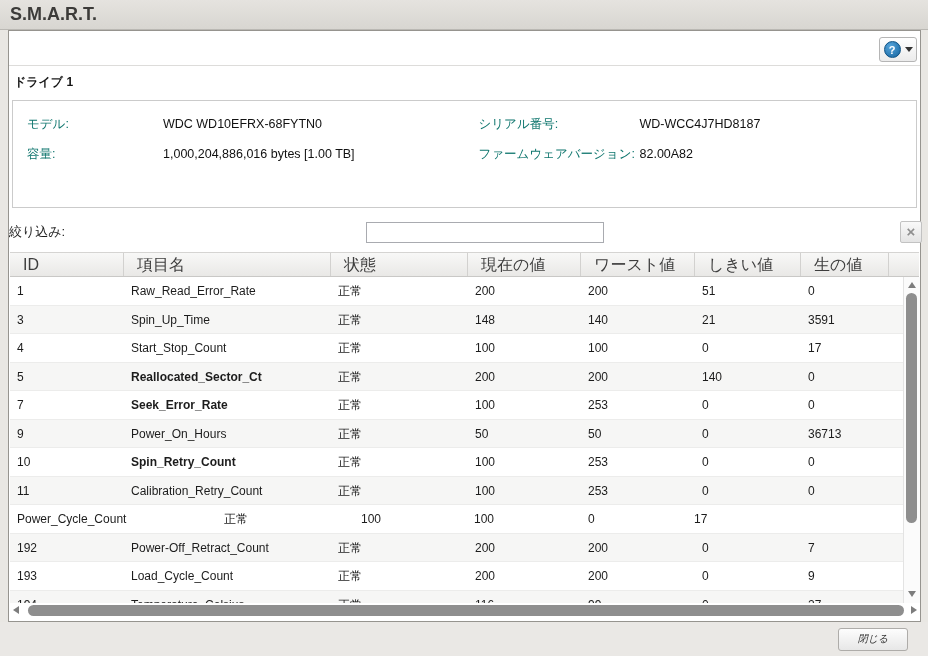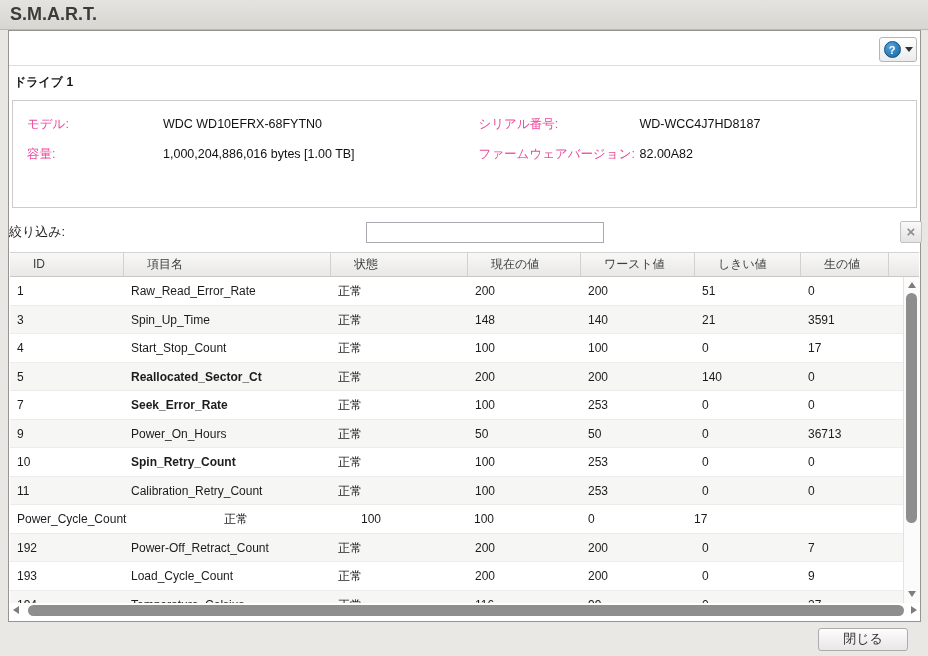--- a/index.html
+++ b/index.html
@@ -28,39 +28,39 @@
 
   
   .drive-heading { position:absolute; top:43px; left:5px; font-size:12px; font-weight:bold; color:#141414; }
 
   
   .infobox { position:absolute; top:69px; left:3px; right:3px; height:108px;
     border:1px solid #cbcbcb; background:#fff; padding-top:15px; }
   .info-grid { display:flex; }
   .info-col { width:50%; }
   .info-row { display:flex; margin-bottom:13px; font-size:12.5px; color:#202020; align-items:baseline; }
-  .info-label { padding-left:14px; color:#ec4899; }
+  .info-label { padding-left:14px; color:#0f766e; }
   .col-left .info-label { width:150px; }
   .col-right .info-label { width:175px; }
   .info-value { color:#111; }
 
   
   .filter-row { position:absolute; top:189px; left:0; right:-2px; height:24px;
     display:flex; align-items:center; justify-content:space-between; }
   .filter-label { font-size:13px; color:#1d1d1d; margin-right:7px; }
   .filter-input { width:238px; height:21px; border:1px solid #a9abb0; font-size:12px;
     padding:0 4px; background:#fff; font-family:inherit; }
   .filter-clear { width:22px; height:22px; margin-left:2px; border:1px solid #c2c2c2; border-radius:2px;
     background:linear-gradient(#f9f9f9,#e4e4e4); color:#8f8f8f; font-size:15px; font-weight:bold;
     line-height:19px; text-align:center; cursor:pointer; }
 
   
   .thead { position:absolute; top:221px; left:1px; right:1px; height:25px; display:flex;
     background:linear-gradient(#f8f8f7,#e9e8e6); border-top:1px solid #d5d4d2; border-bottom:1px solid #c9c8c6; }
-  .th { font-size:12px; color:#3d3d3d; line-height:23px; padding-left:23px;
+  .th { font-size:16px; color:#3d3d3d; line-height:23px; padding-left:13px;
     border-right:1px solid #d2d1cf; overflow:hidden; white-space:nowrap; }
   .tbody { position:absolute; top:246px; left:1px; right:1px; height:326px; overflow:hidden; background:#fff; }
   .tr { display:flex; height:28.5px; border-bottom:1px solid #ececeb; }
   .tr.alt { background:#f6f6f5; }
   .td { font-size:12px; color:#1c1c1c; line-height:28px; padding-left:7px; overflow:hidden; white-space:nowrap; }
   .td.bold { font-weight:bold; }
   .c-id{width:114px} .c-name{width:207px} .c-status{width:137px} .c-current{width:113px}
   .c-worst{width:114px} .c-threshold{width:106px} .c-raw{width:88px} .c-fill{flex:1; border-right:none}
 
   
@@ -78,23 +78,23 @@
   .hscroll .arrow-left { position:absolute; left:4px; top:3px; width:0; height:0;
     border-top:4px solid transparent; border-bottom:4px solid transparent; border-right:6px solid #7d7d7d; }
   .hscroll .thumb { position:absolute; left:19px; right:16px; top:2px; height:11px;
     background:#8e8e8e; border-radius:6px; }
   .hscroll .arrow-right { position:absolute; right:3px; top:3px; width:0; height:0;
     border-top:4px solid transparent; border-bottom:4px solid transparent; border-left:6px solid #7d7d7d; }
 
   
   .footer { position:absolute; left:0; right:0; top:622px; height:34px; background:#eae8e5;
     display:flex; align-items:center; justify-content:flex-end; padding-right:20px; }
-  .close-btn { width:90px; height:23px; background:linear-gradient(#fdfdfd,#e7e7e7);
-    border:1px solid #aeaca9; border-radius:3px; font-size:13px; color:#2f2f2f;
-    font-family:inherit; cursor:pointer; }
+  .close-btn { width:70px; height:23px; background:linear-gradient(#fdfdfd,#e7e7e7);
+    border:1px solid #aeaca9; border-radius:3px; font-size:10px; color:#2f2f2f;
+    font-family:inherit; cursor:pointer;font-style:italic; }
 </style>
 </head>
 <body>
 
 <div class="screen">
 
   <div class="titlebar">
     <span>S.M.A.R.T.</span>
   </div>
 

